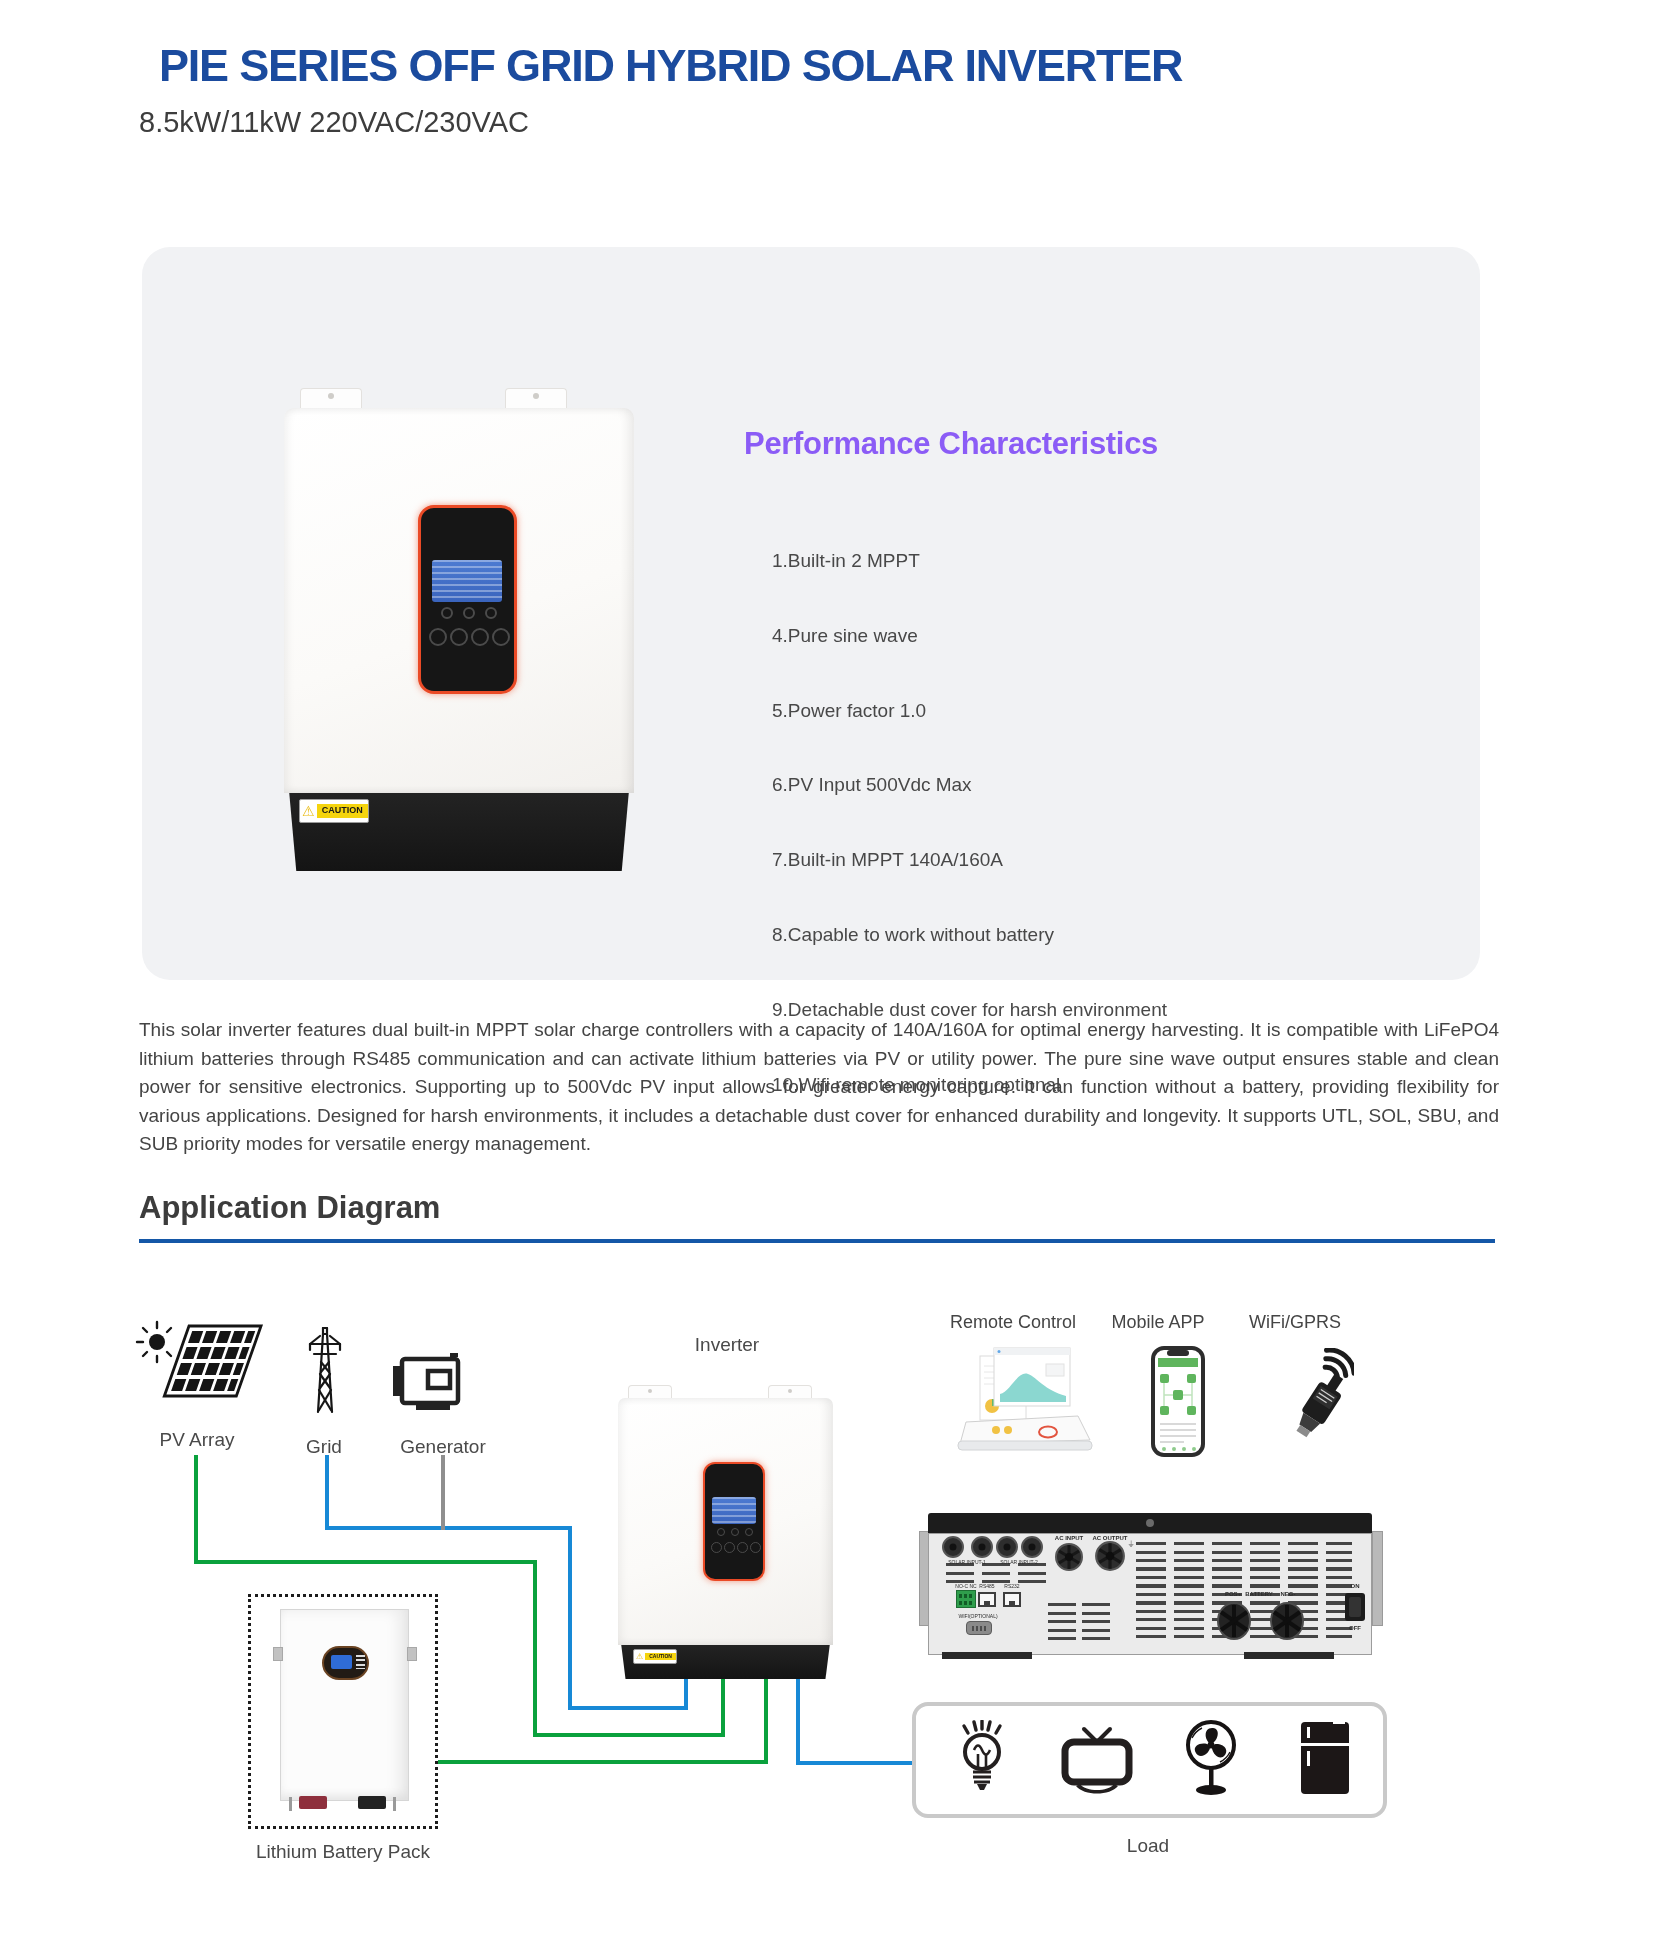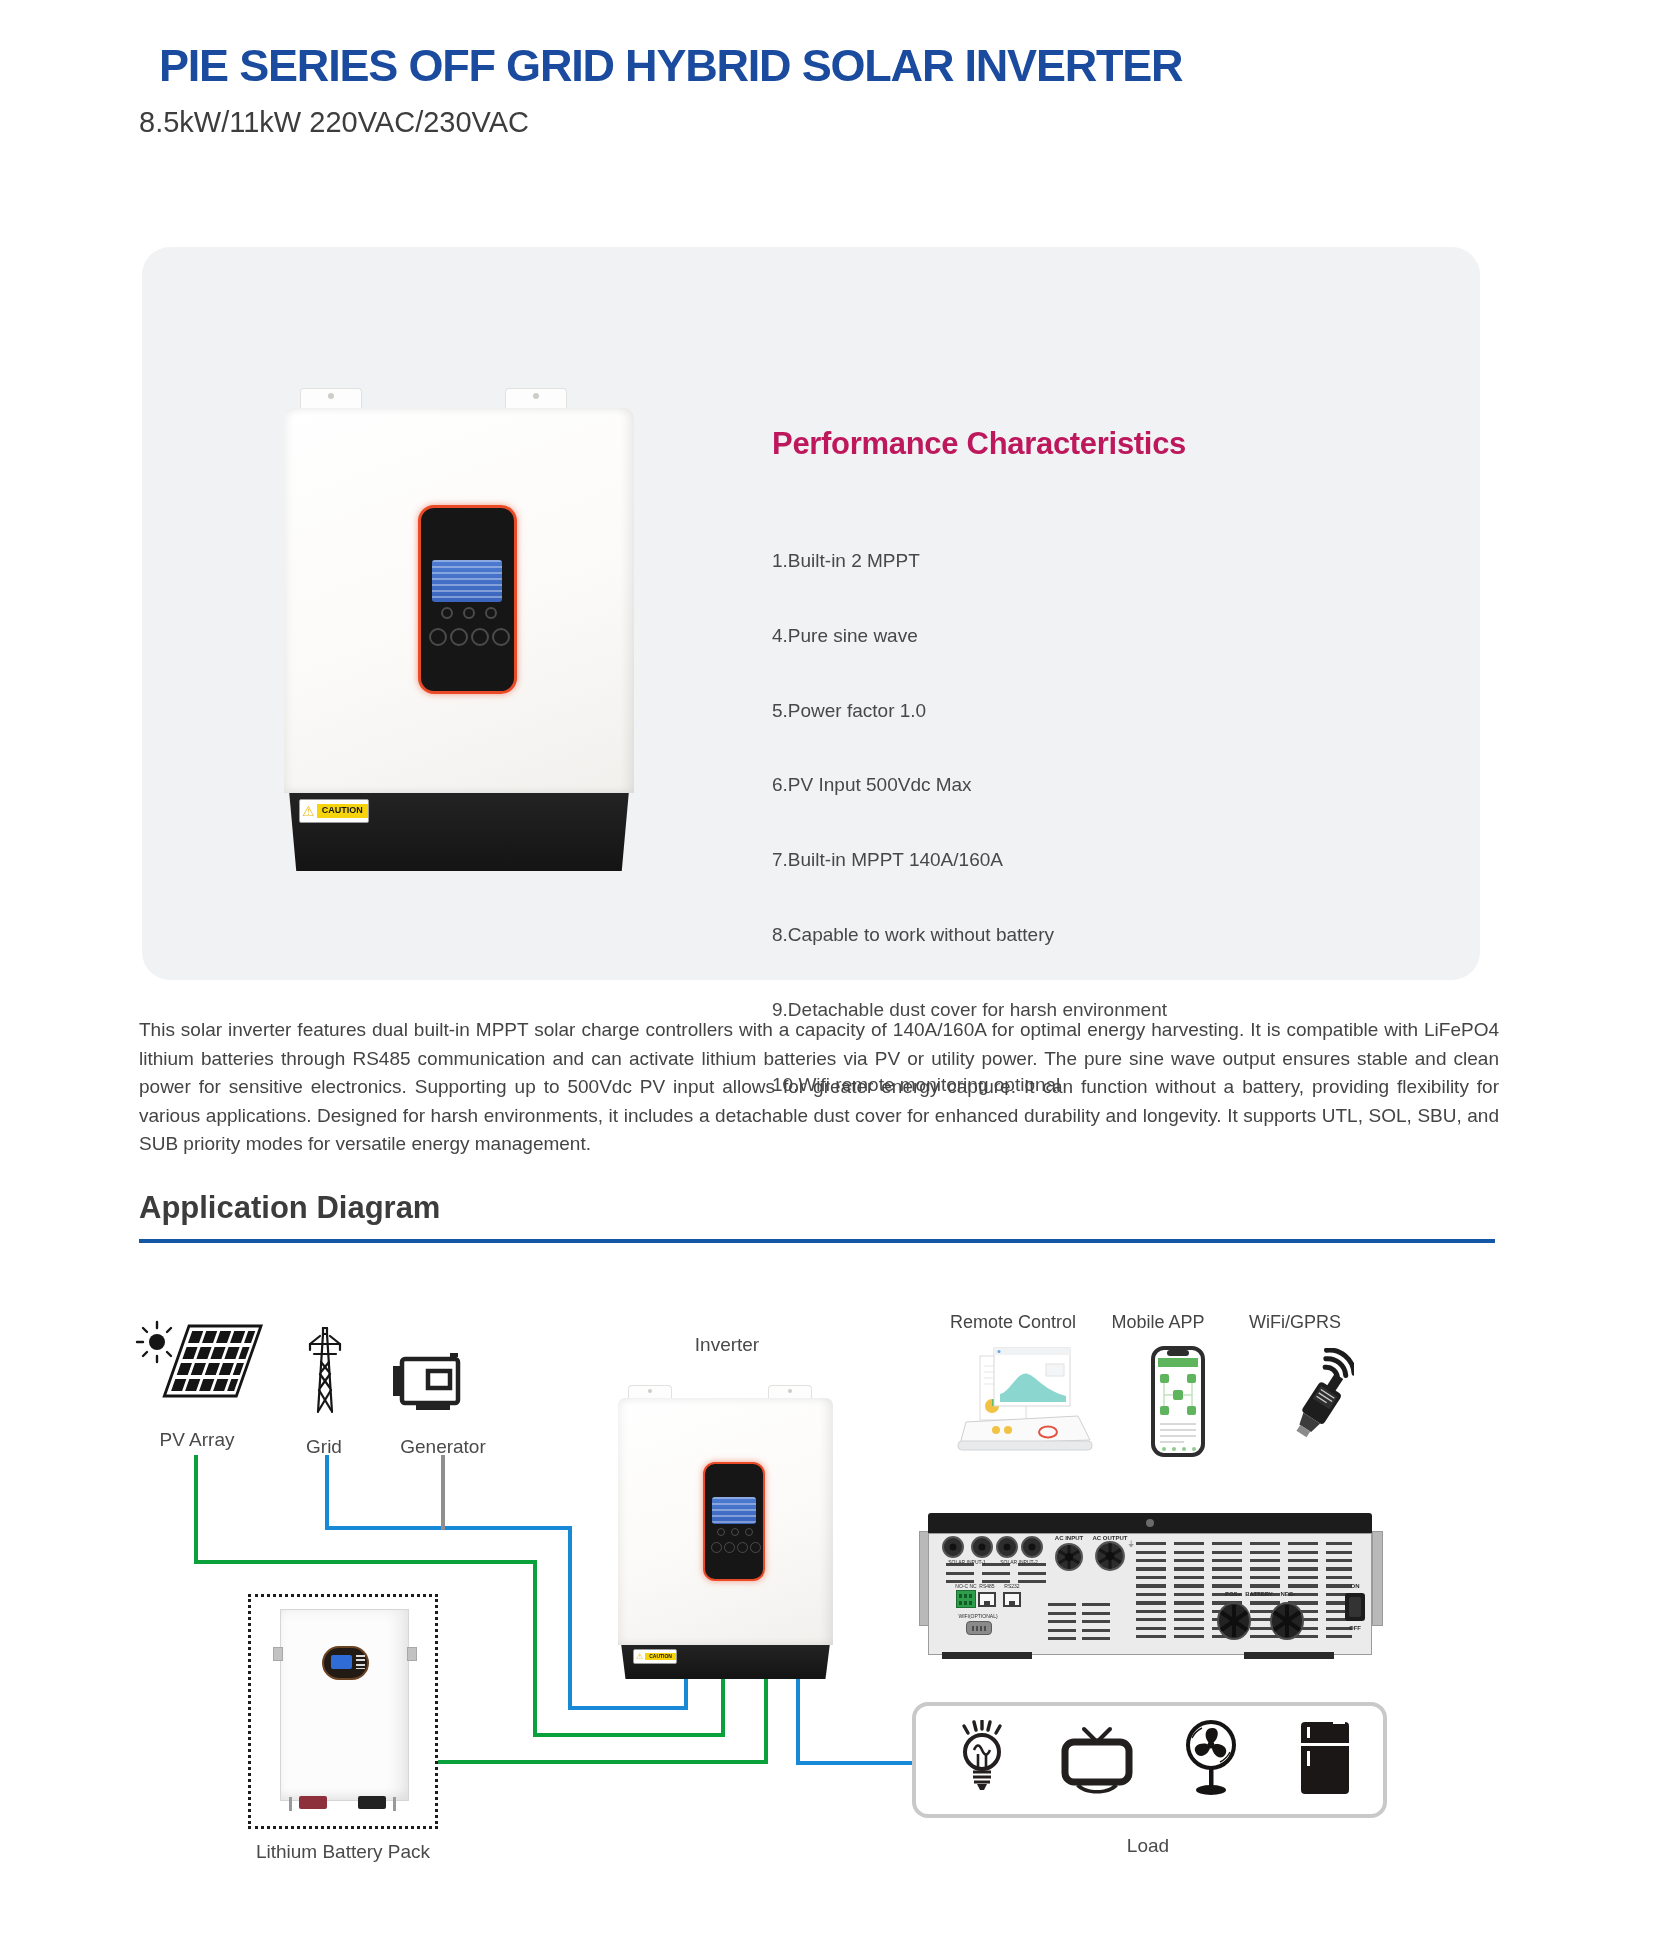--- a/index.html
+++ b/index.html
@@ -19,22 +19,22 @@
   .page-subtitle{
     position:absolute;left:139px;top:106px;font-size:29px;color:#3d3d3d;white-space:nowrap;
   }
 
   
   .hero-box{
     position:absolute;left:142px;top:247px;width:1338px;height:733px;
     background:#f1f2f4;border-radius:28px;
   }
   .perf-heading{
-    position:absolute;left:772px;top:426px;font-size:31px;font-weight:bold;
-    color:#be185d;letter-spacing:-0.3px;white-space:nowrap;
+    position:absolute;left:744px;top:426px;font-size:31px;font-weight:bold;
+    color:#8b5cf6;letter-spacing:-0.3px;white-space:nowrap;
   }
   .perf-list{position:absolute;left:772px;top:502px;font-size:19px;color:#484848;line-height:30.8px;}
   .perf-list div{white-space:nowrap;margin-top:44px;}
 
   
   .inv-tab{position:absolute;background:#fdfdfd;border:1px solid #e3e1de;border-bottom:none;border-radius:4px 4px 0 0;}
   .inv-tab .hole{position:absolute;left:50%;top:4px;width:6px;height:6px;margin-left:-3px;border-radius:50%;background:#cfcdc9;}
   .inv-body{position:absolute;background:linear-gradient(160deg,#ffffff 0%,#fbfaf8 55%,#f2f0ed 100%);
     border-radius:10px 10px 0 0;box-shadow:inset 4px 0 8px rgba(0,0,0,0.05), inset -6px 0 10px rgba(0,0,0,0.07);}
   .inv-band{position:absolute;background:linear-gradient(180deg,#232323,#141414);

